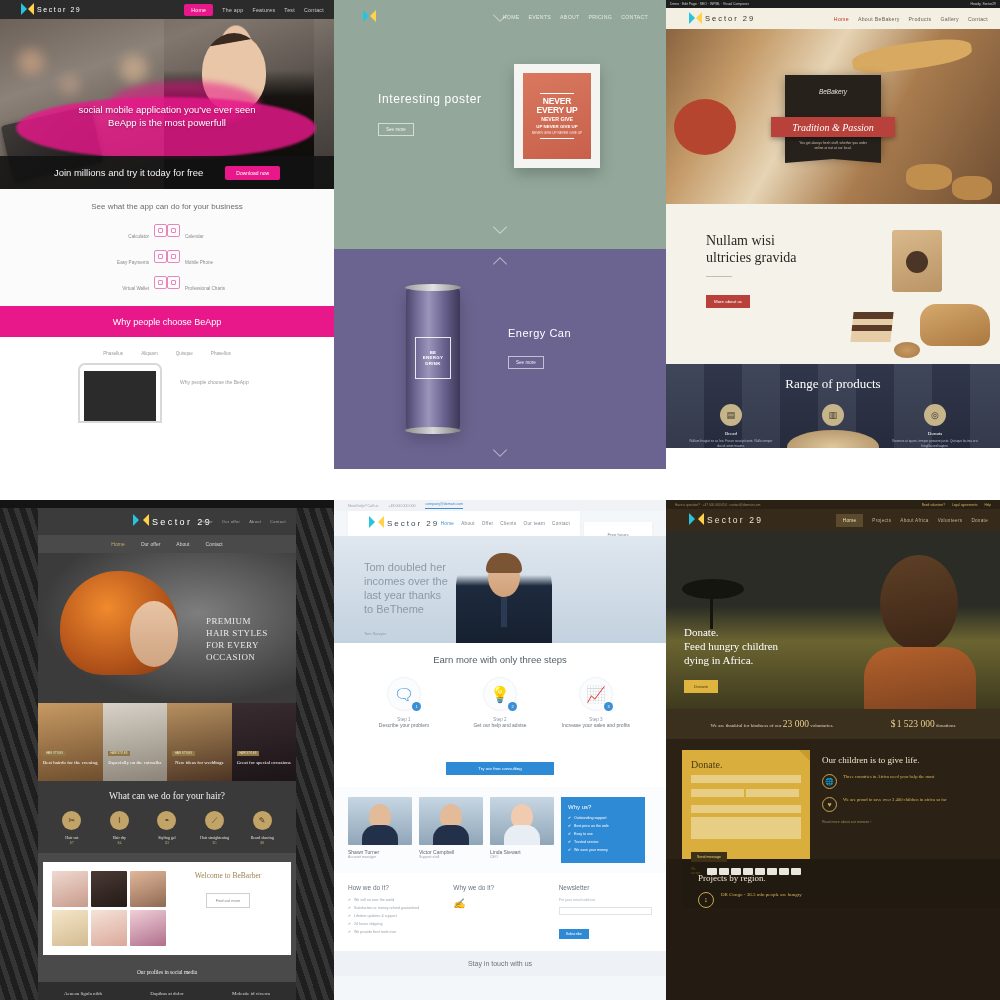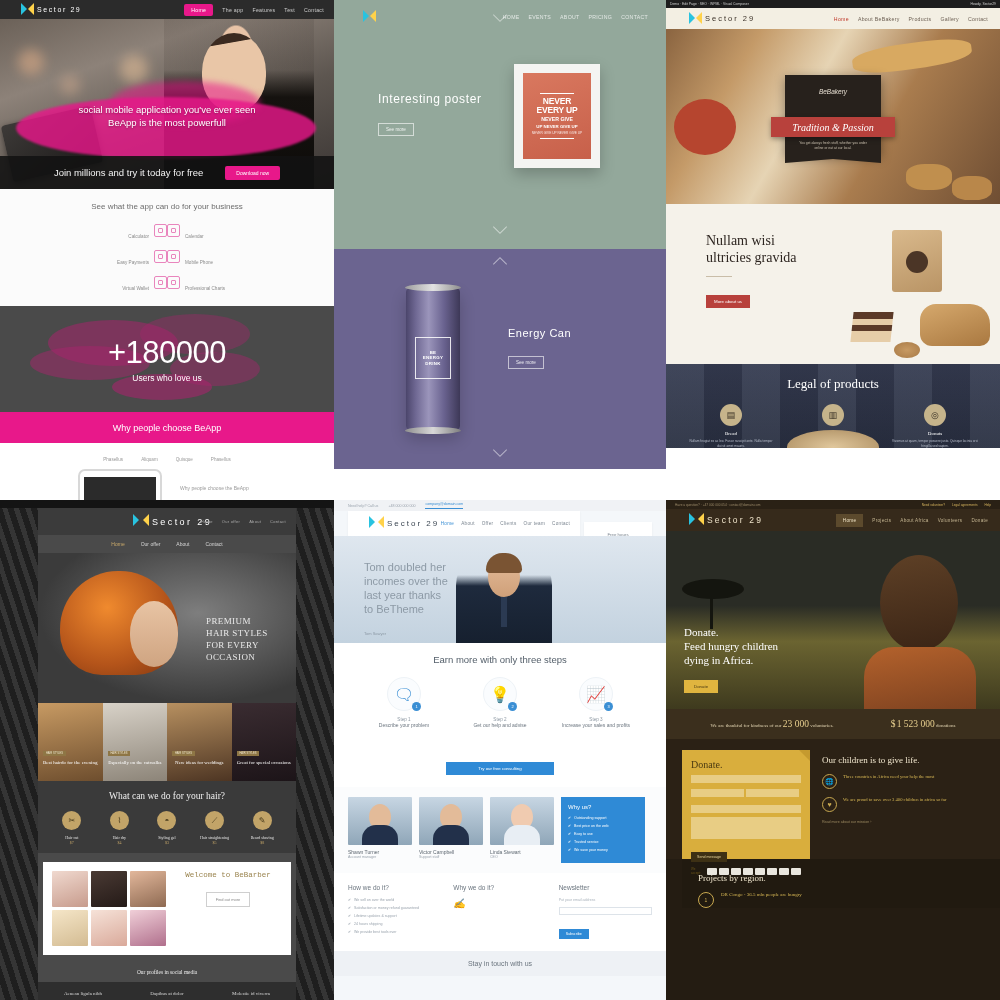--- a/index.html
+++ b/index.html
@@ -197,21 +197,21 @@
   .c4-srow{display:flex;justify-content:space-around;padding:0 10px;}
   .c4-s{text-align:center;width:48px;}
   .c4-s .circ{width:19px;height:19px;border-radius:50%;background:#c2a468;margin:0 auto 5px;
     display:flex;align-items:center;justify-content:center;font-size:8px;color:#4a3c1d;}
   .c4-s .nm{font-size:4px;color:#e4e4e4;font-family:"Liberation Serif",serif;}
   .c4-s .pr{font-size:4px;color:#c2a468;font-family:"Liberation Serif",serif;}
   .c4-welcome{background:#fff;margin:9px 5px 0;padding:9px;display:flex;gap:8px;}
   .c4-thumbs{display:grid;grid-template-columns:repeat(3,36px);grid-gap:3px;}
   .c4-thumbs div{height:36px;border-radius:1px;}
   .c4-wtxt{flex:1;text-align:center;}
-  .c4-wtxt h4{font-family:Liberation Mono, monospace;color:#9b8550;font-size:7.5px;
+  .c4-wtxt h4{font-family:Liberation Serif, serif;color:#9b8550;font-size:7.5px;
     font-weight:400;margin-bottom:6px;}
   .c4-wtxt .btn{display:inline-block;border:1px solid #cfcfcf;font-size:4px;color:#8a8a8a;
     padding:4px 9px;margin-top:7px;}
   .c4-social{background:#4a4a4a;text-align:center;padding:7px 0;color:#efefef;
     font-family:"Liberation Serif",serif;font-size:5.4px;margin-top:7px;}
   .c4-foot{background:#2e2e2e;display:flex;padding:9px 8px;gap:10px;}
   .c4-foot .col{flex:1;text-align:center;color:#d8d8d8;}
   .c4-foot .col h5{font-family:"Liberation Serif",serif;font-size:5px;font-weight:400;margin-bottom:5px;}
 
   
@@ -402,29 +402,20 @@
           <span class="tx"><span class="tt">Virtual Wallet</span>
             <span class="fake" style="width:100%"></span><span class="fake" style="width:92%"></span><span class="fake" style="width:46%;margin-left:auto"></span></span>
         </div>
         <div class="c1-fi">
           <span class="ic"></span>
           <span class="tx"><span class="tt">Professional Charts</span>
             <span class="fake" style="width:100%"></span><span class="fake" style="width:92%"></span><span class="fake" style="width:46%"></span></span>
         </div>
       </div>
     </div>
-    <div class="c1-stats">
-      <div class="sb" style="left:48px;top:14px;width:130px;height:46px;"></div>
-      <div class="sb" style="left:140px;top:8px;width:110px;height:40px;opacity:.4;"></div>
-      <div class="sb" style="left:30px;top:40px;width:120px;height:34px;opacity:.5;"></div>
-      <div class="sb" style="left:170px;top:46px;width:90px;height:34px;opacity:.45;"></div>
-      <div class="sb" style="left:112px;top:68px;width:100px;height:26px;opacity:.6;"></div>
-      <div class="c1-num">+180000</div>
-      <div class="c1-sub">Users who love us</div>
-    </div>
     <div class="c1-band">
       <span>Why people choose BeApp</span>
     </div>
     <div class="c1-why">
       <div class="c1-tabs">
         <span>Phasellus</span>
         <span>Aliquam</span>
         <span>Quisque</span>
         <span>Phasellus</span>
       </div>
@@ -537,21 +528,21 @@
       <span class="btn">More about us</span>
       <div class="c3-bag">
           <div class="seal"></div>
         </div>
       <div class="c3-loaf"></div>
       <div class="c3-cake"></div>
       <div class="c3-cookie"></div>
     </div>
     <div class="c3-sec3">
       <div class="ghost"></div>
-      <h2>Legal of products</h2>
+      <h2>Range of products</h2>
       <div class="c3-prods">
         <div class="c3-prod">
           <div class="circ">▤</div>
           <div class="nm">Bread</div>
           <div class="ds">Nullam feugiat ex ac leo. Fusce suscipit ante. Nulla tempor dui sit amet mauris.</div>
         </div>
         <div class="c3-prod">
           <div class="circ">▥</div>
           <div class="nm">Cakes</div>
           <div class="ds">Sed finibus feugiat mauris nec malesuada. Suspendisse egestas rhoncus eu turpis.</div>

